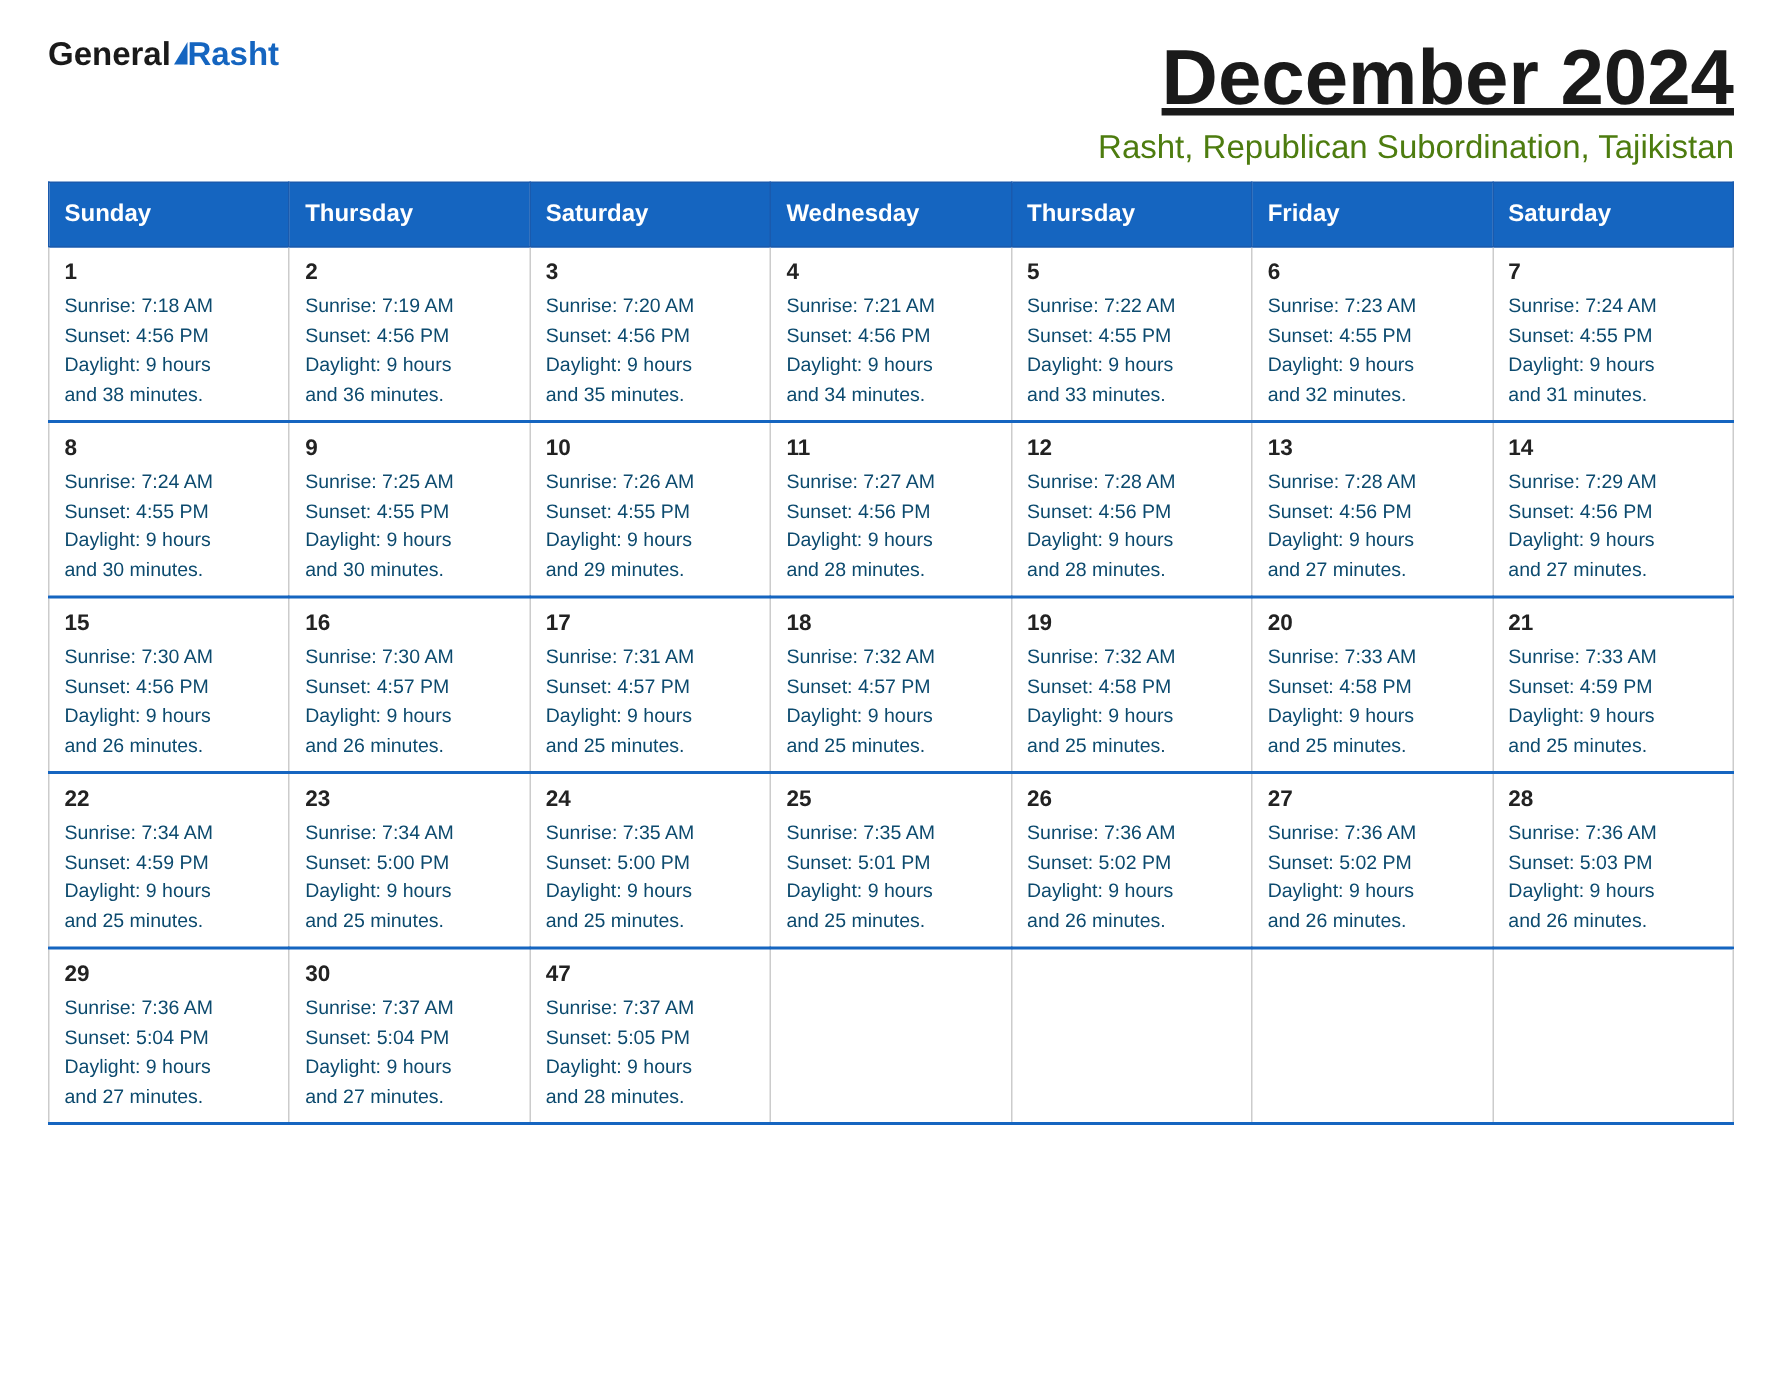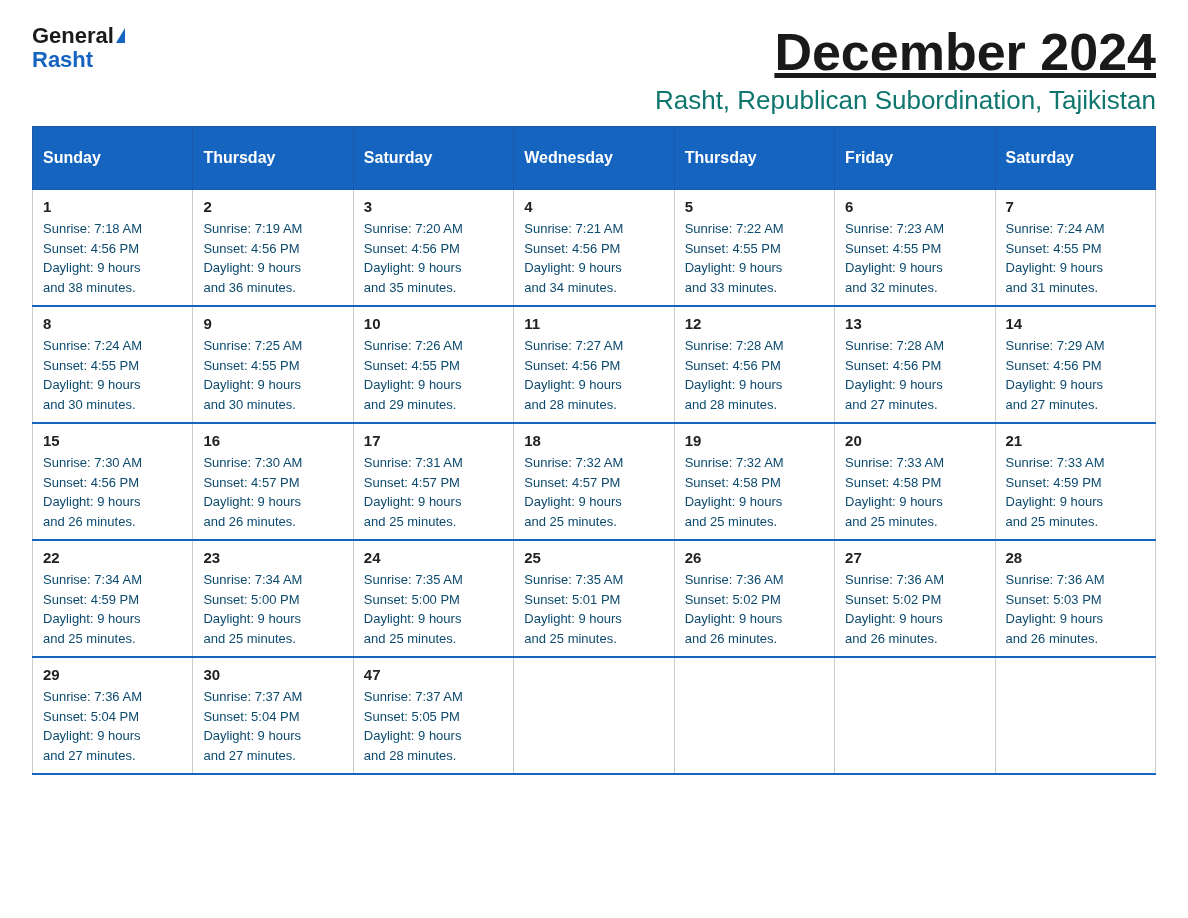--- a/index.html
+++ b/index.html
@@ -11,22 +11,22 @@
       min-height: 918px;
     }
     .header-row {
       display: flex;
       justify-content: space-between;
       align-items: flex-start;
       margin-bottom: 8px;
     }
     .logo {
       display: flex;
-      flex-direction: column;
-      align-items: flex-start;
+      flex-direction: row;
+      align-items: flex-end;
     }
     .logo-text-general {
       font-size: 22px;
       font-weight: bold;
       color: #1a1a1a;
       line-height: 1.1;
     }
     .logo-text-blue {
       font-size: 22px;
       font-weight: bold;
@@ -37,35 +37,35 @@
       text-align: right;
     }
     .calendar-title {
       font-size: 52px;
       font-weight: bold;
       color: #1a1a1a;
       line-height: 1.1;
       text-decoration: underline;
     }
     .calendar-subtitle {
-      font-size: 26px;
-      color: #0f766e;
+      font-size: 22px;
+      color: #4d7c0f;
       margin-top: 4px;
     }
     .calendar {
       width: 100%;
       border-collapse: collapse;
       margin-top: 10px;
     }
     .calendar thead th {
       background-color: #1565c0;
       color: #fff;
       font-size: 16px;
       font-weight: bold;
-      padding: 22px 10px;
+      padding: 12px 10px;
       text-align: left;
       border: 1px solid #1a5aad;
     }
     .calendar tbody td {
       vertical-align: top;
       padding: 8px 10px;
       border: 1px solid #ccc;
       font-size: 13px;
       color: #222;
       width: 14.28%;

